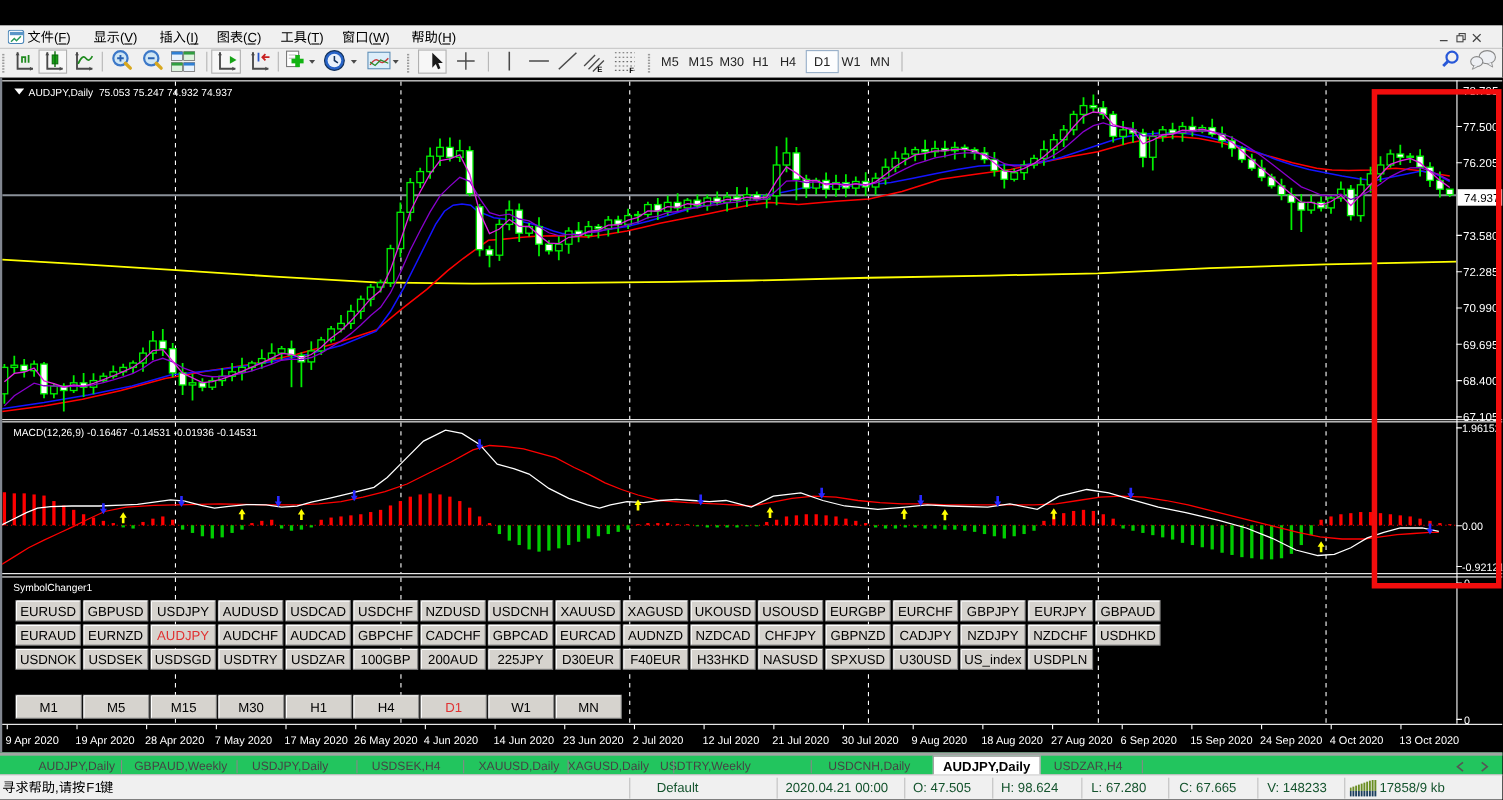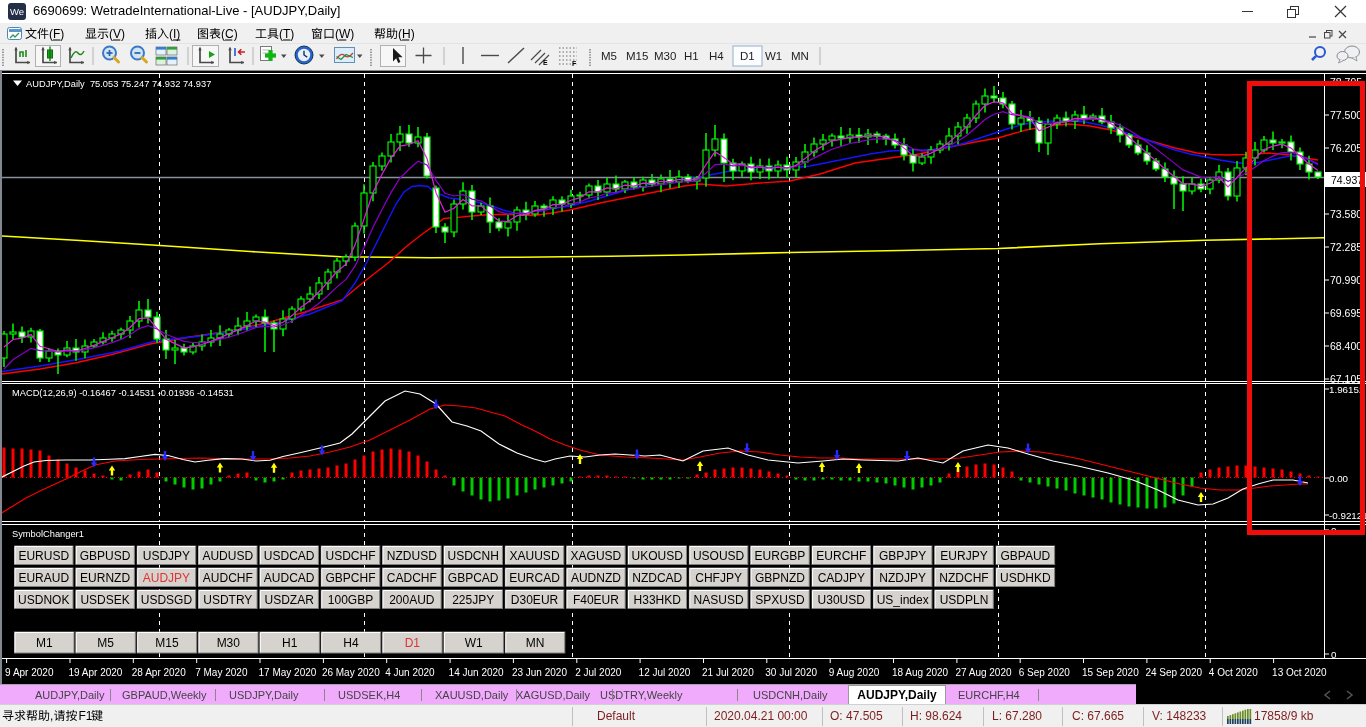--- a/index.html
+++ b/index.html
@@ -2,40 +2,30 @@
 <html><head><meta charset="utf-8"><style>
 *{margin:0;padding:0;box-sizing:border-box}
 body{width:1366px;height:727px;font-family:"Liberation Sans",sans-serif;overflow:hidden;background:#000}
 #root{position:relative;width:1366px;height:727px}
 .titlebar{position:absolute;left:0;top:0;width:1366px;height:23px;background:#fff}
 .title-ico{position:absolute;left:8px;top:3px;width:18px;height:17px;background:#252e47;border-radius:3px;color:#fff;
  font-size:9.5px;text-align:center;line-height:17px}
 .title-txt{position:absolute;left:33px;top:3px;font-size:13px;color:#000}
 .menubar{position:absolute;left:0;top:23px;width:1366px;height:21px;background:#f0f0f0;border-bottom:1px solid #e3e3e3}
 .toolbar{position:absolute;left:0;top:44px;width:1366px;height:27px;background:#f0f0f0;border-bottom:1px solid #888}
-.tabbar{position:absolute;left:0;top:684px;width:1136px;height:20px;background:#f0abfc;border-top:1px solid #a3a3a3}
+.tabbar{position:absolute;left:0;top:684px;width:1366px;height:20px;background:#22c55e;border-top:3px solid #a3a3a3}
 .tab{position:absolute;top:4px;font-size:11px;color:#444}
 .tabsep{position:absolute;top:4px;width:1px;height:12px;background:#888}
 .tabactive{position:absolute;left:848px;top:0;width:98px;height:20px;background:#fff;border:1px solid #9a9a9a;border-bottom:none;
  font-weight:bold;font-size:12px;color:#000;text-align:center;line-height:19px}
 .statusbar{position:absolute;left:0;top:704px;width:1366px;height:23px;background:#f0f0f0;border-top:1px solid #d0d0d0}
-.si{position:absolute;top:4px;font-size:12px;color:#7f1d1d}
+.si{position:absolute;top:4px;font-size:12px;color:#14532d}
 .sdiv{position:absolute;top:2px;width:1px;height:19px;background:#c0c0c0}
 </style></head><body>
 <div id="root">
-<div class="titlebar">
- <div class="title-ico">We</div>
- <div class="title-txt">6690699: WetradeInternational-Live - [AUDJPY,Daily]</div>
- <svg width="140" height="23" style="position:absolute;right:0;top:0">
-  <line x1="16" y1="11.5" x2="27" y2="11.5" stroke="#333" stroke-width="1"></line>
-  <rect x="64.5" y="6.5" width="8" height="8" fill="none" stroke="#333"></rect>
-  <rect x="61.5" y="9.5" width="8" height="8" fill="#fff" stroke="#333"></rect>
-  <path d="M109 6 l11 11 M120 6 l-11 11" stroke="#333" stroke-width="1.2"></path>
- </svg>
-</div>
 <div class="menubar">
       <svg width="700" height="21" style="position:absolute;left:0;top:0" font-family="Liberation Sans, sans-serif">
         <g transform="translate(25.0,15.0) scale(0.012000,-0.012000)">
           <path d="M423 823C453 774 485 707 497 666L580 693C566 734 531 799 501 847ZM50 664V590H206C265 438 344 307 447 200C337 108 202 40 36 -7C51 -25 75 -60 83 -78C250 -24 389 48 502 146C615 46 751 -28 915 -73C928 -52 950 -20 967 -4C807 36 671 107 560 201C661 304 738 432 796 590H954V664ZM504 253C410 348 336 462 284 590H711C661 455 592 344 504 253Z" fill="#000"></path>
         </g>
         <g transform="translate(37.0,15.0) scale(0.012000,-0.012000)">
           <path d="M317 341V268H604V-80H679V268H953V341H679V562H909V635H679V828H604V635H470C483 680 494 728 504 775L432 790C409 659 367 530 309 447C327 438 359 420 373 409C400 451 425 504 446 562H604V341ZM268 836C214 685 126 535 32 437C45 420 67 381 75 363C107 397 137 437 167 480V-78H239V597C277 667 311 741 339 815Z" fill="#000"></path>
         </g>
         <text x="49.0" y="15" font-size="12px" fill="#000">(F)</text>
         <rect x="53.0" y="16.5" width="7.3" height="1" fill="#000"></rect>
@@ -1196,21 +1186,21 @@
     </svg>
 <div class="tabbar">
       <span class="tab" style="left:35px">AUDJPY,Daily</span>
       <span class="tab" style="left:122px">GBPAUD,Weekly</span>
       <span class="tab" style="left:229px">USDJPY,Daily</span>
       <span class="tab" style="left:338px">USDSEK,H4</span>
       <span class="tab" style="left:435px">XAUUSD,Daily</span>
       <span class="tab" style="left:516px">XAGUSD,Daily</span>
       <span class="tab" style="left:600px">USDTRY,Weekly</span>
       <span class="tab" style="left:753px">USDCNH,Daily</span>
-      <span class="tab" style="left:958px">EURCHF,H4</span>
+      <span class="tab" style="left:958px">USDZAR,H4</span>
       <span class="tabsep" style="left:110px"></span>
       <span class="tabsep" style="left:215px"></span>
       <span class="tabsep" style="left:324px"></span>
       <span class="tabsep" style="left:421px"></span>
       <span class="tabsep" style="left:516px"></span>
       <span class="tabsep" style="left:612px"></span>
       <span class="tabsep" style="left:737px"></span>
       <span class="tabsep" style="left:1038px"></span>
       <span class="tabactive">AUDJPY,Daily</span>
       <svg width="50" height="20" style="position:absolute;left:1316px;top:0">

